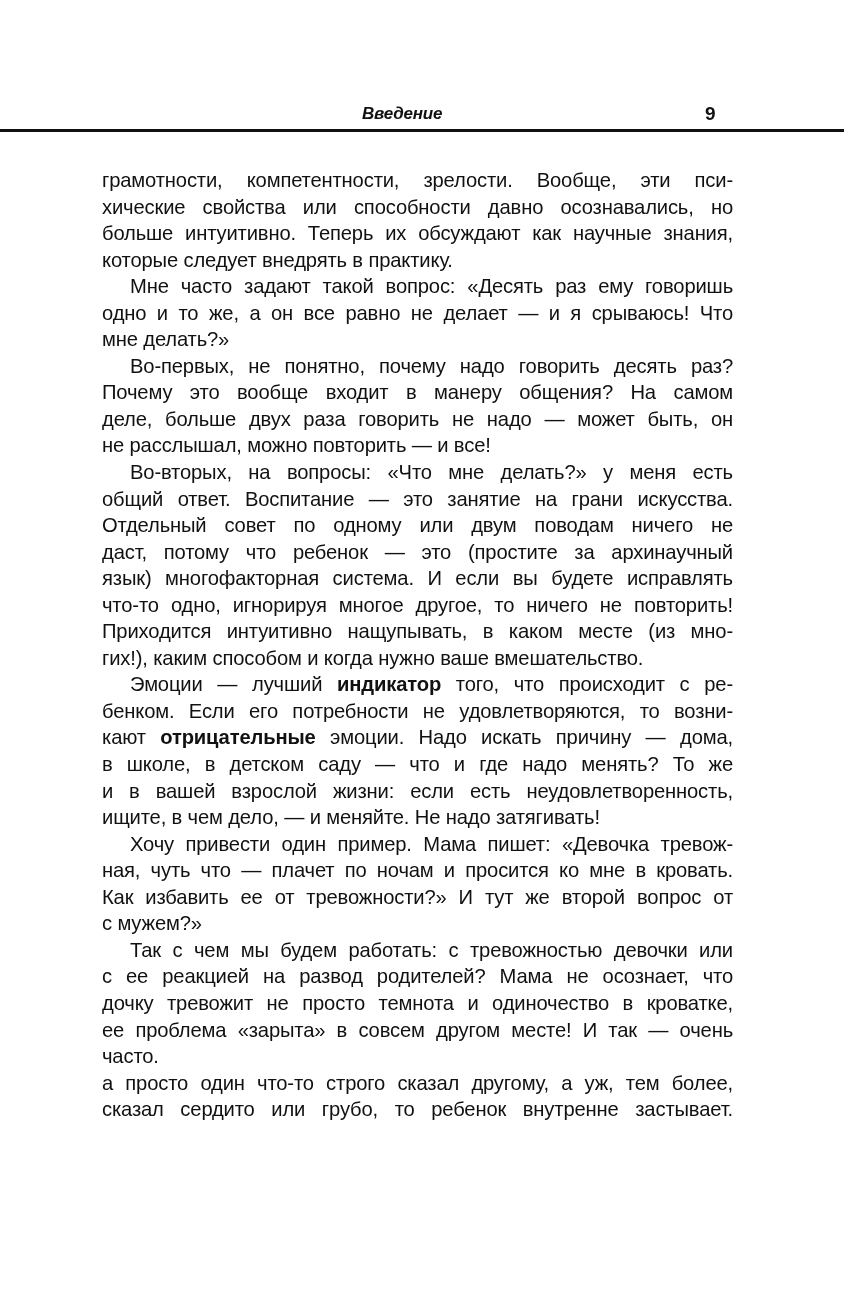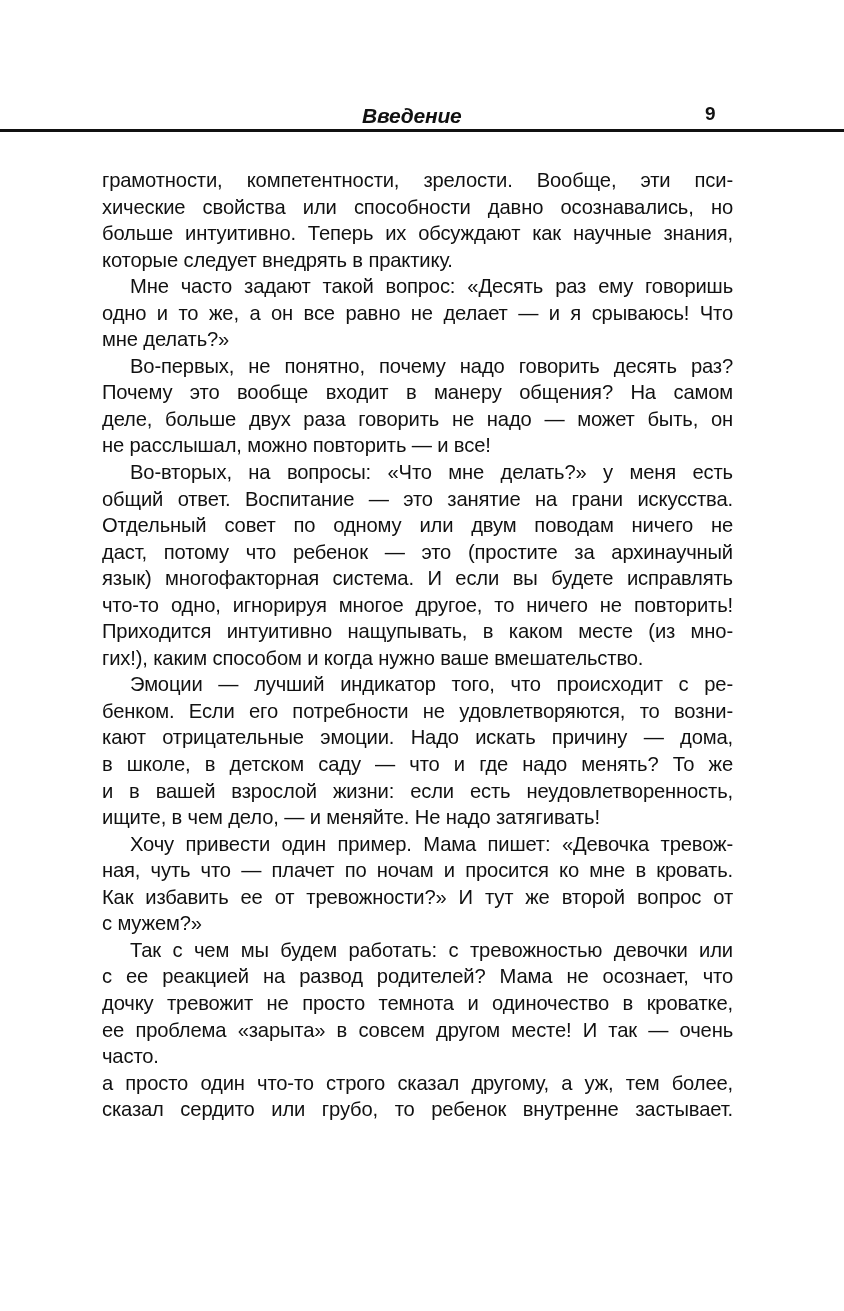--- a/index.html
+++ b/index.html
@@ -1,25 +1,25 @@
 <!DOCTYPE html>
 <html><head>
 <meta charset="utf-8">
 <style>
   html, body { margin: 0; padding: 0; background: #ffffff; }
   body { width: 844px; height: 1311px; position: relative; overflow: hidden; font-family: "Liberation Sans", sans-serif; color: #111; }
   .header { position: absolute; left: 0; top: 100px; width: 844px; height: 30px; }
-  .running-title { position: absolute; left: 362px; top: 4px; font-weight: bold; font-style: italic; font-size: 21px; letter-spacing: -0.2px; }
+  .running-title { position: absolute; left: 362px; top: 4px; font-weight: bold; font-style: italic; font-size: 17px; letter-spacing: -0.2px; }
   .page-number { position: absolute; left: 705px; top: 3px; font-weight: bold; font-size: 19px; }
   .rule { position: absolute; left: 0; top: 29px; width: 844px; height: 3px; background: #111; }
   .body-text { position: absolute; left: 102px; top: 167px; width: 631px; }
   .line { font-size: 20.2px; line-height: 26.55px; height: 26.55px; white-space: nowrap; text-align: justify; text-align-last: justify; letter-spacing: -0.15px; }
   .line.last { text-align-last: left; }
   .line.indent { padding-left: 28px; }
-  b { font-weight: normal; }
+  b { font-weight: bold; }
 </style>
 </head>
 <body>
 
 <div class="header">
   <span class="running-title">Введение</span>
   <span class="page-number">9</span>
   <div class="rule"></div>
 </div>
 

